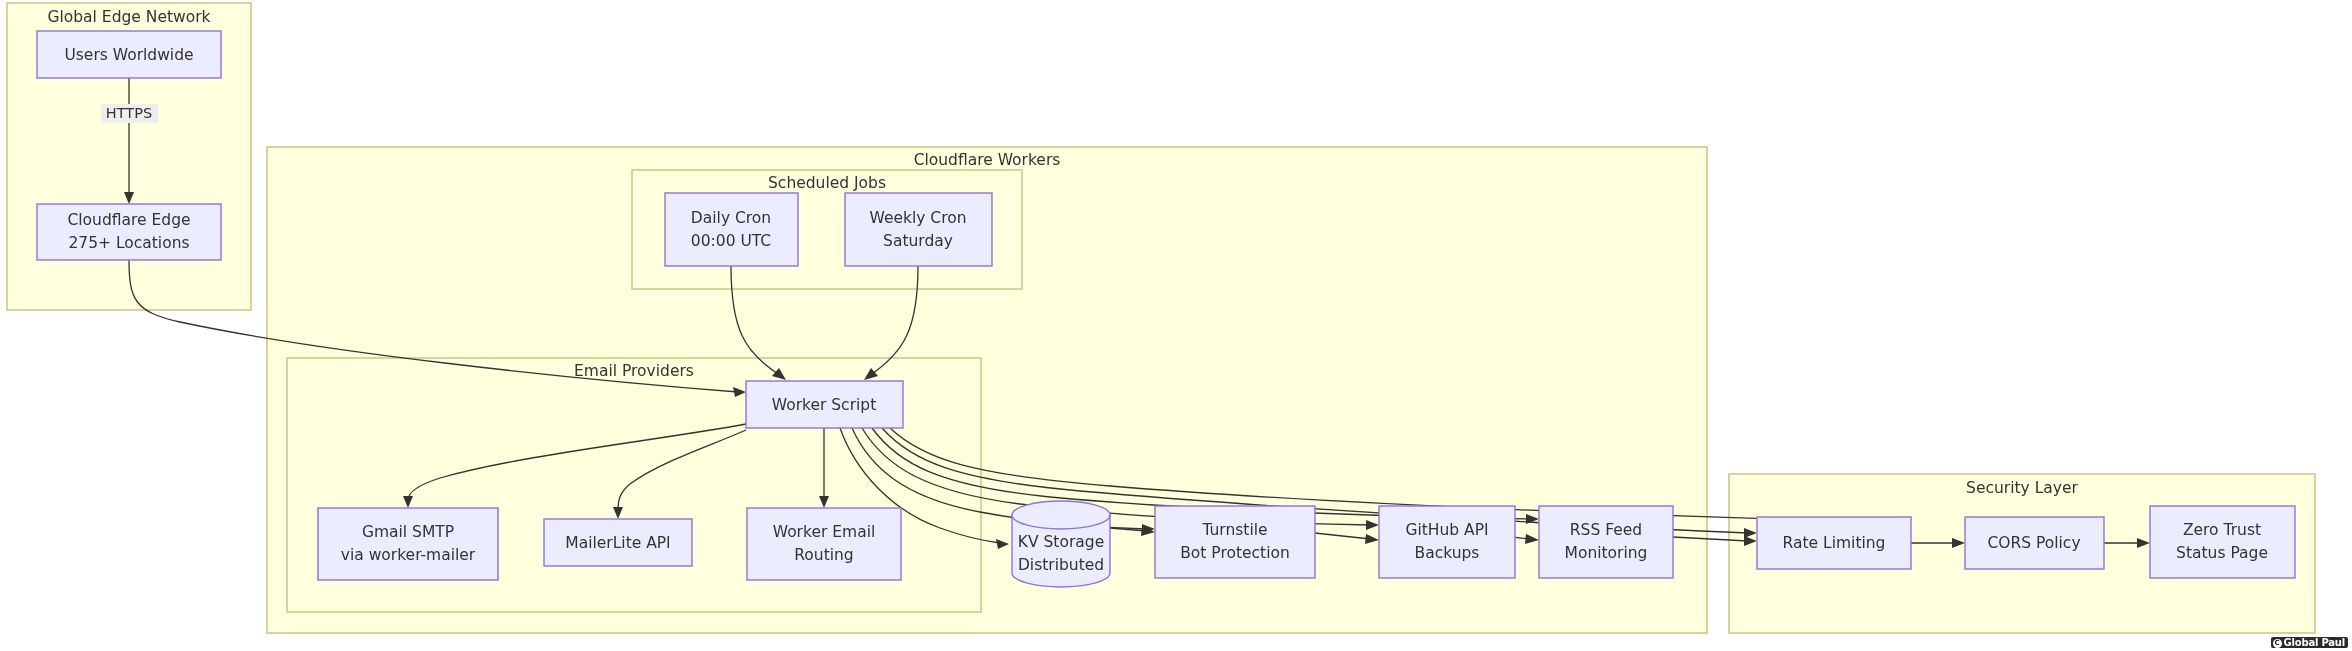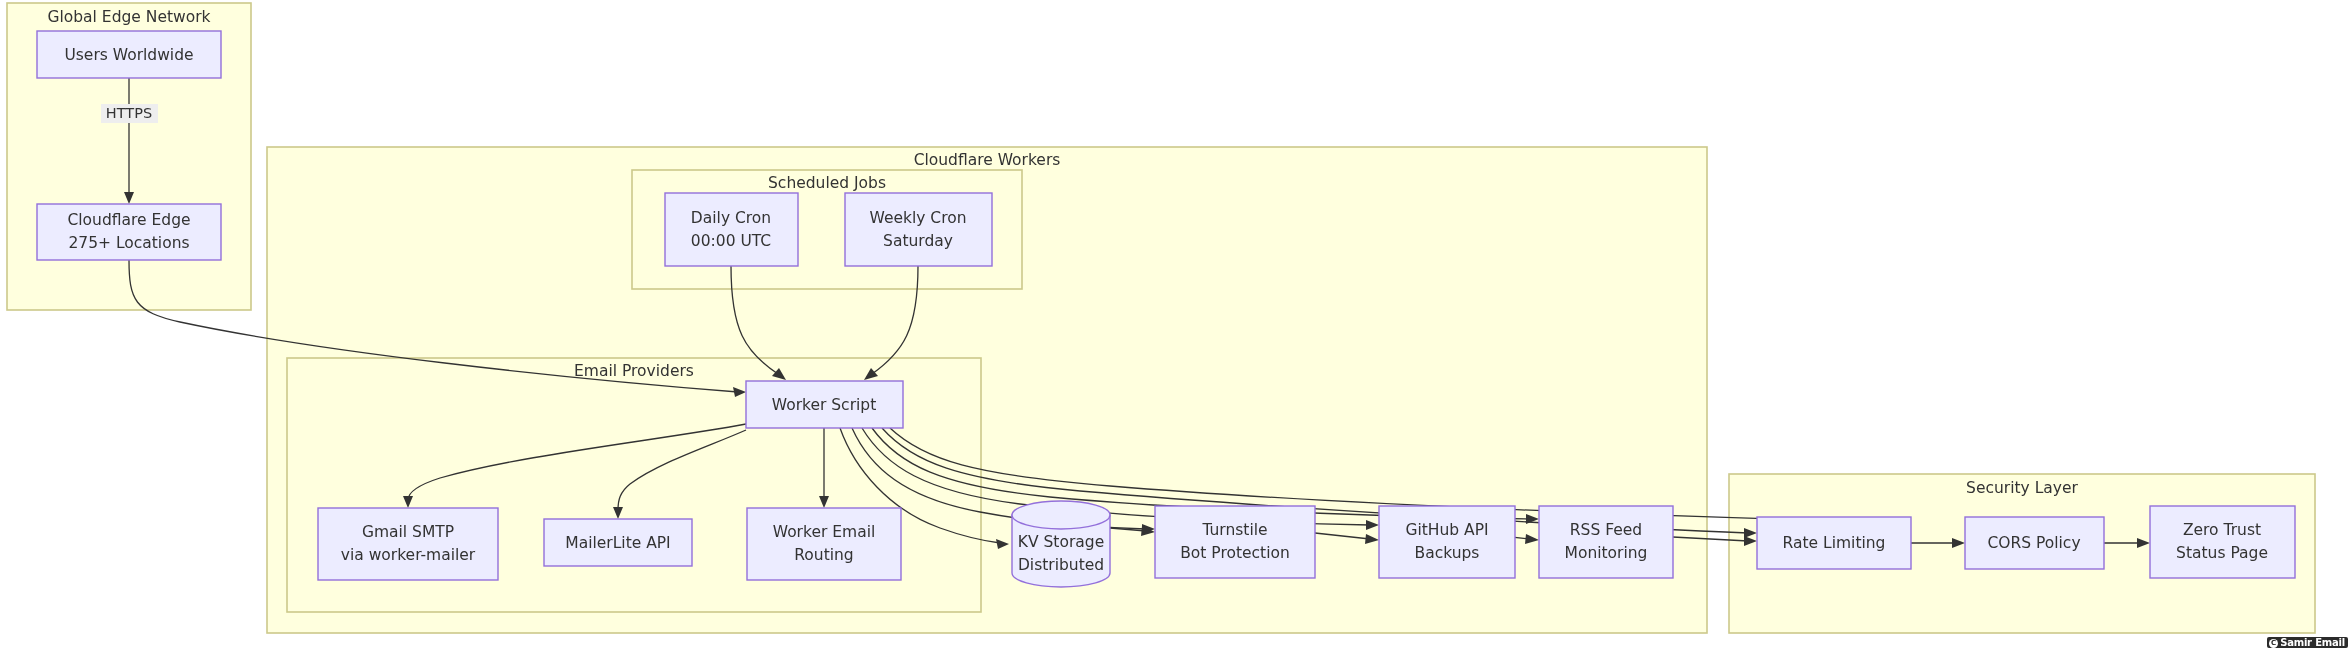--- a/index.html
+++ b/index.html
@@ -211,16 +211,16 @@
   <g>
     <rect class="node-rect" x="2150" y="506" width="145" height="72"></rect>
     <text class="node-label" x="2222" y="530">Zero Trust</text>
     <text class="node-label" x="2222" y="553">Status Page</text>
   </g>
 
 </svg>
 
 <div id="watermark">
   <span class="wm-mark">C</span>
-  <span class="wm-name">Samir Email</span>
+  <span class="wm-name">Global Paul</span>
 </div>
 
 </div>
 
 </body></html>

